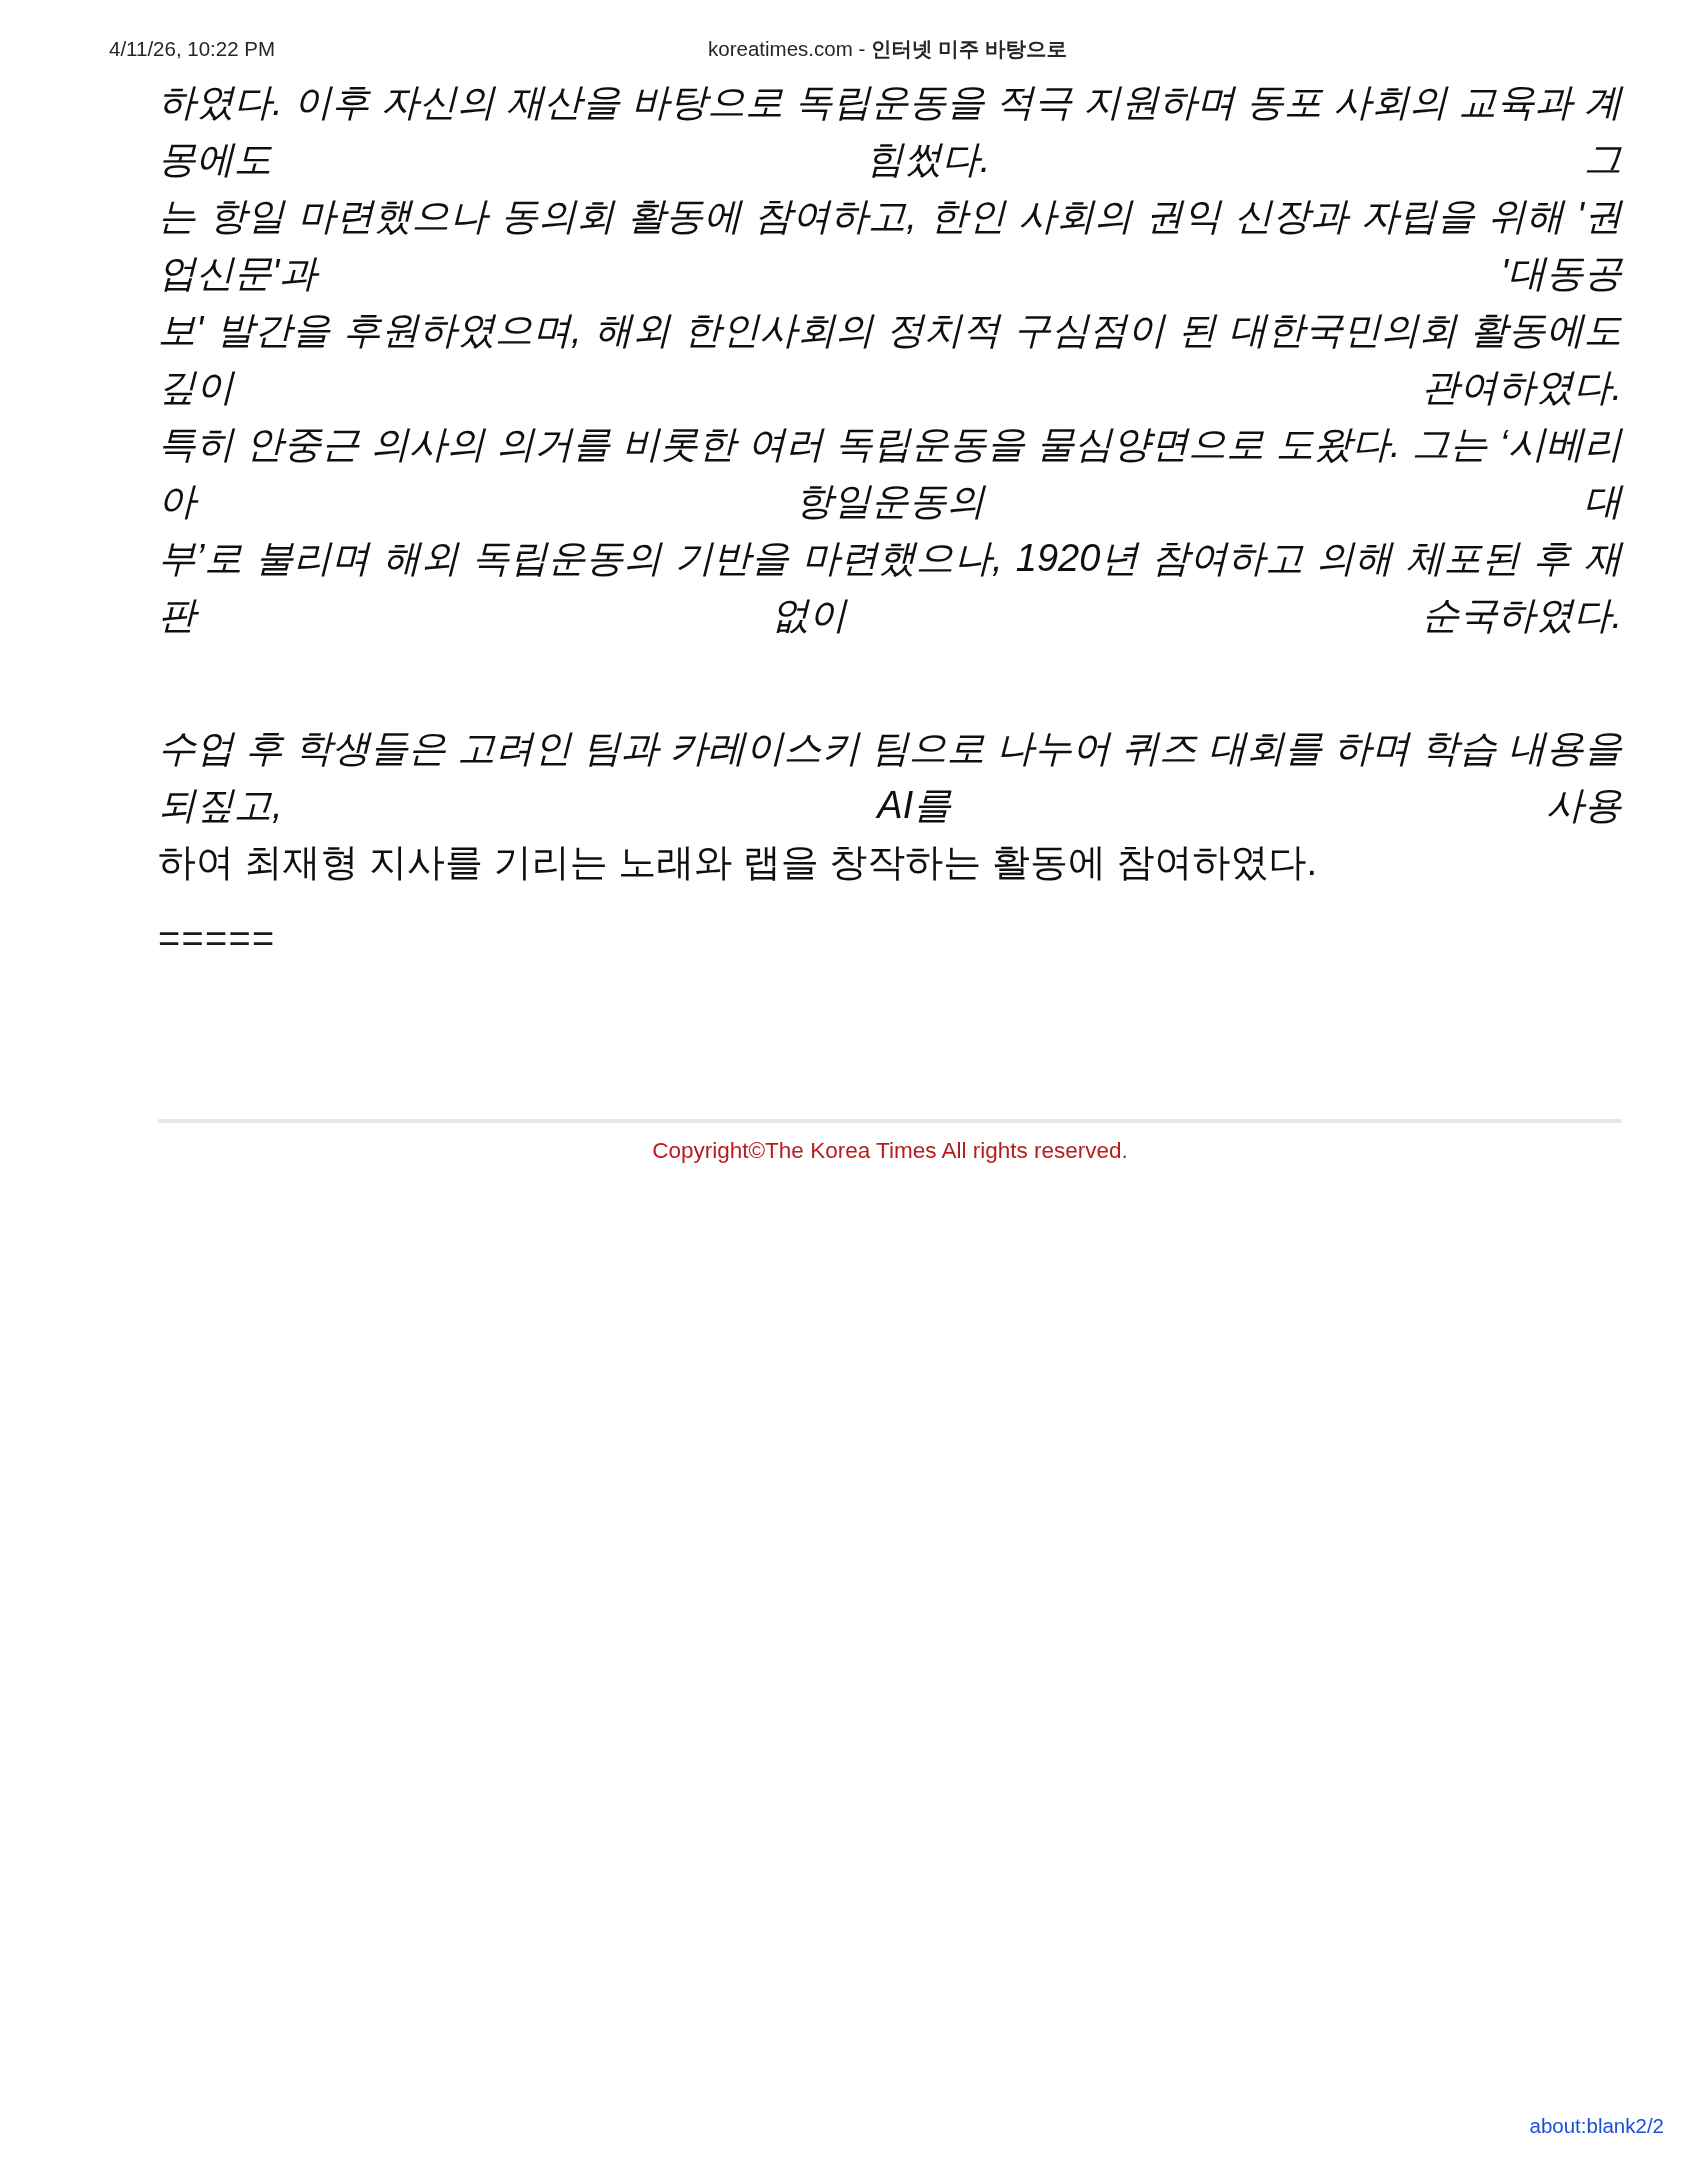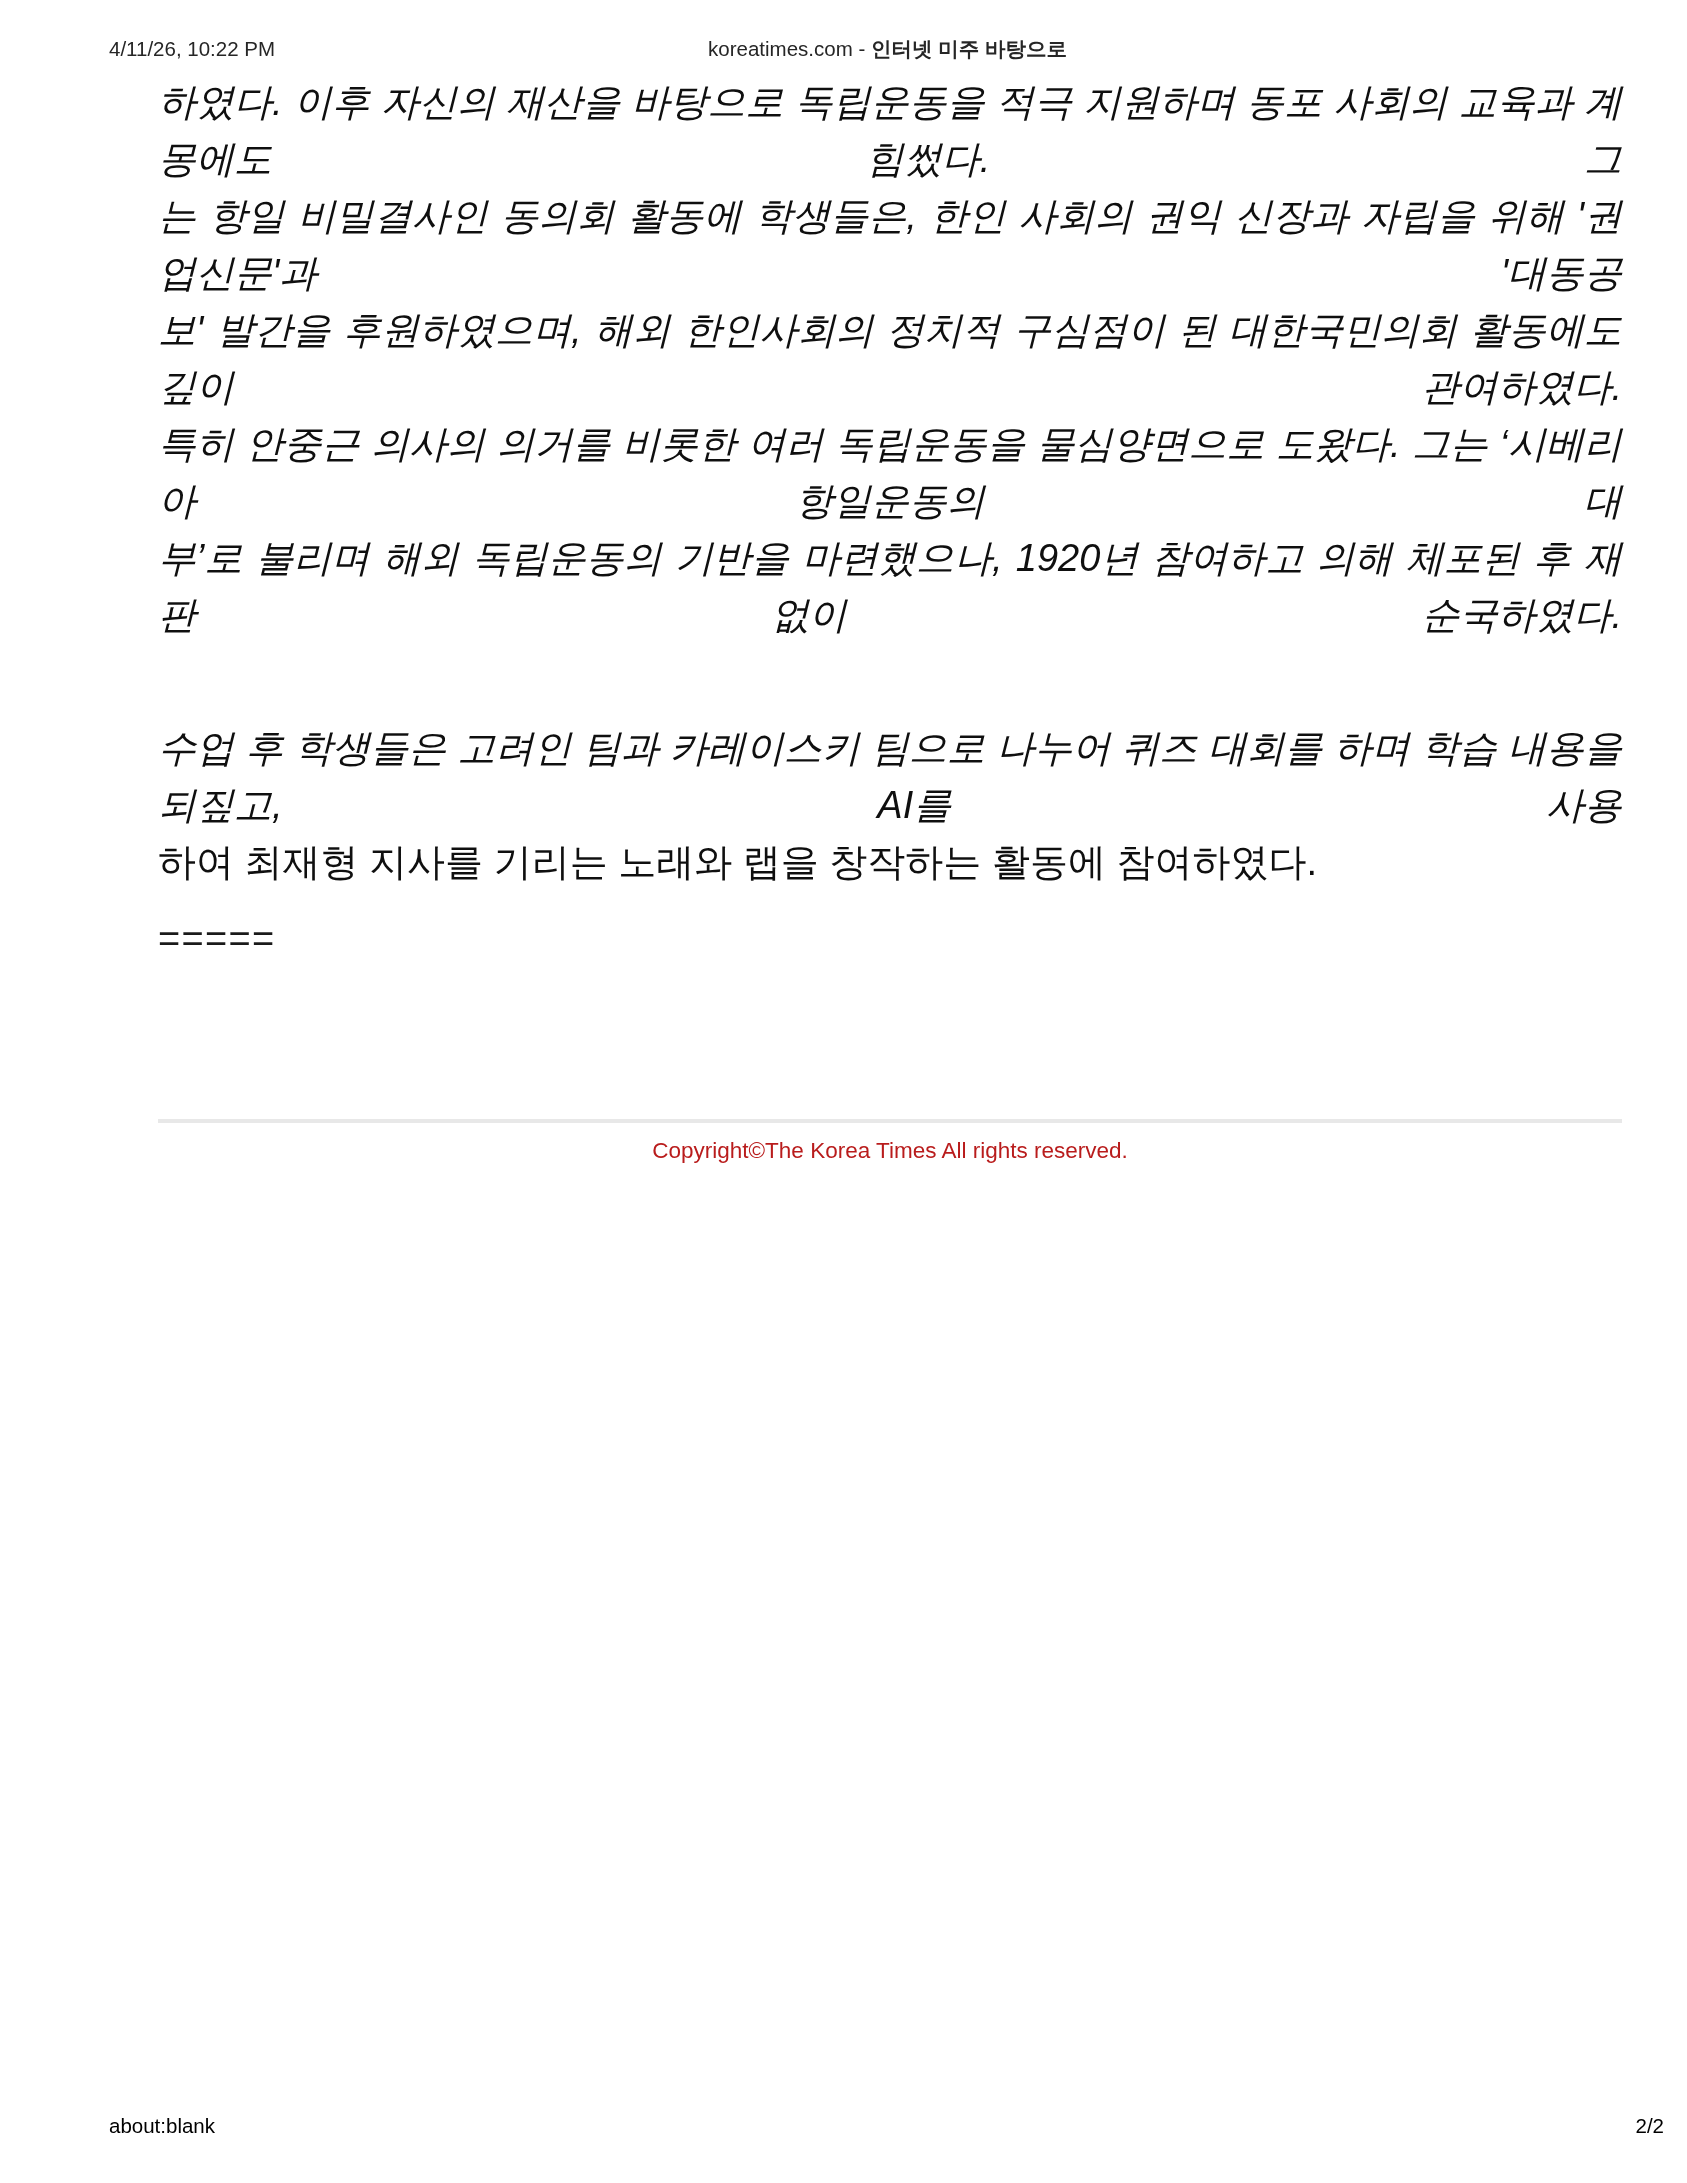--- a/index.html
+++ b/index.html
@@ -72,43 +72,43 @@
     font-weight: 400;
     color: #b91c1c;
   }
   
   .print-footer {
     position: absolute;
     top: 2114px;
     left: 65px;
     right: 67px;
     display: flex;
-    justify-content: space-between;
+    justify-content: flex-end;
     font-size: 20.5px;
     line-height: 24px;
-    color: #000000;
+    color: #1d4ed8;
   }
 </style>
 </head>
 <body>
 
 <div class="page">
 
   <div class="print-header">
     <span class="print-date">4/11/26, 10:22 PM</span>
     <span class="print-title">
       <span>koreatimes.com - </span><span class="kr">인터넷 미주 바탕으로</span>
     </span>
   </div>
 
   <div class="content">
 
     <div class="paragraph-1">
       <div class="line just">하였다. 이후 자신의 재산을 바탕으로 독립운동을 적극 지원하며 동포 사회의 교육과 계몽에도 힘썼다. 그</div>
-      <div class="line just">는 항일 비밀결사인 동의회 활동에 학생들은, 한인 사회의 권익 신장과 자립을 위해 '권업신문'과 '대동공</div>
+      <div class="line just">는 항일 마련했으나 동의회 활동에 참여하고, 한인 사회의 권익 신장과 자립을 위해 '권업신문'과 '대동공</div>
       <div class="line just">보' 발간을 후원하였으며, 해외 한인사회의 정치적 구심점이 된 대한국민의회 활동에도 깊이 관여하였다.</div>
       <div class="line just">특히 안중근 의사의 의거를 비롯한 여러 독립운동을 물심양면으로 도왔다. 그는 ‘시베리아 항일운동의 대</div>
       <div class="line just">부’로 불리며 해외 독립운동의 기반을 마련했으나, 1920년 참여하고 의해 체포된 후 재판 없이 순국하였다.</div>
     </div>
 
     <div class="paragraph-2">
       <div class="line just">수업 후 학생들은 고려인 팀과 카레이스키 팀으로 나누어 퀴즈 대회를 하며 학습 내용을 되짚고, AI를 사용</div>
       <div class="line">하여 최재형 지사를 기리는 노래와 랩을 창작하는 활동에 참여하였다.</div>
     </div>
 

